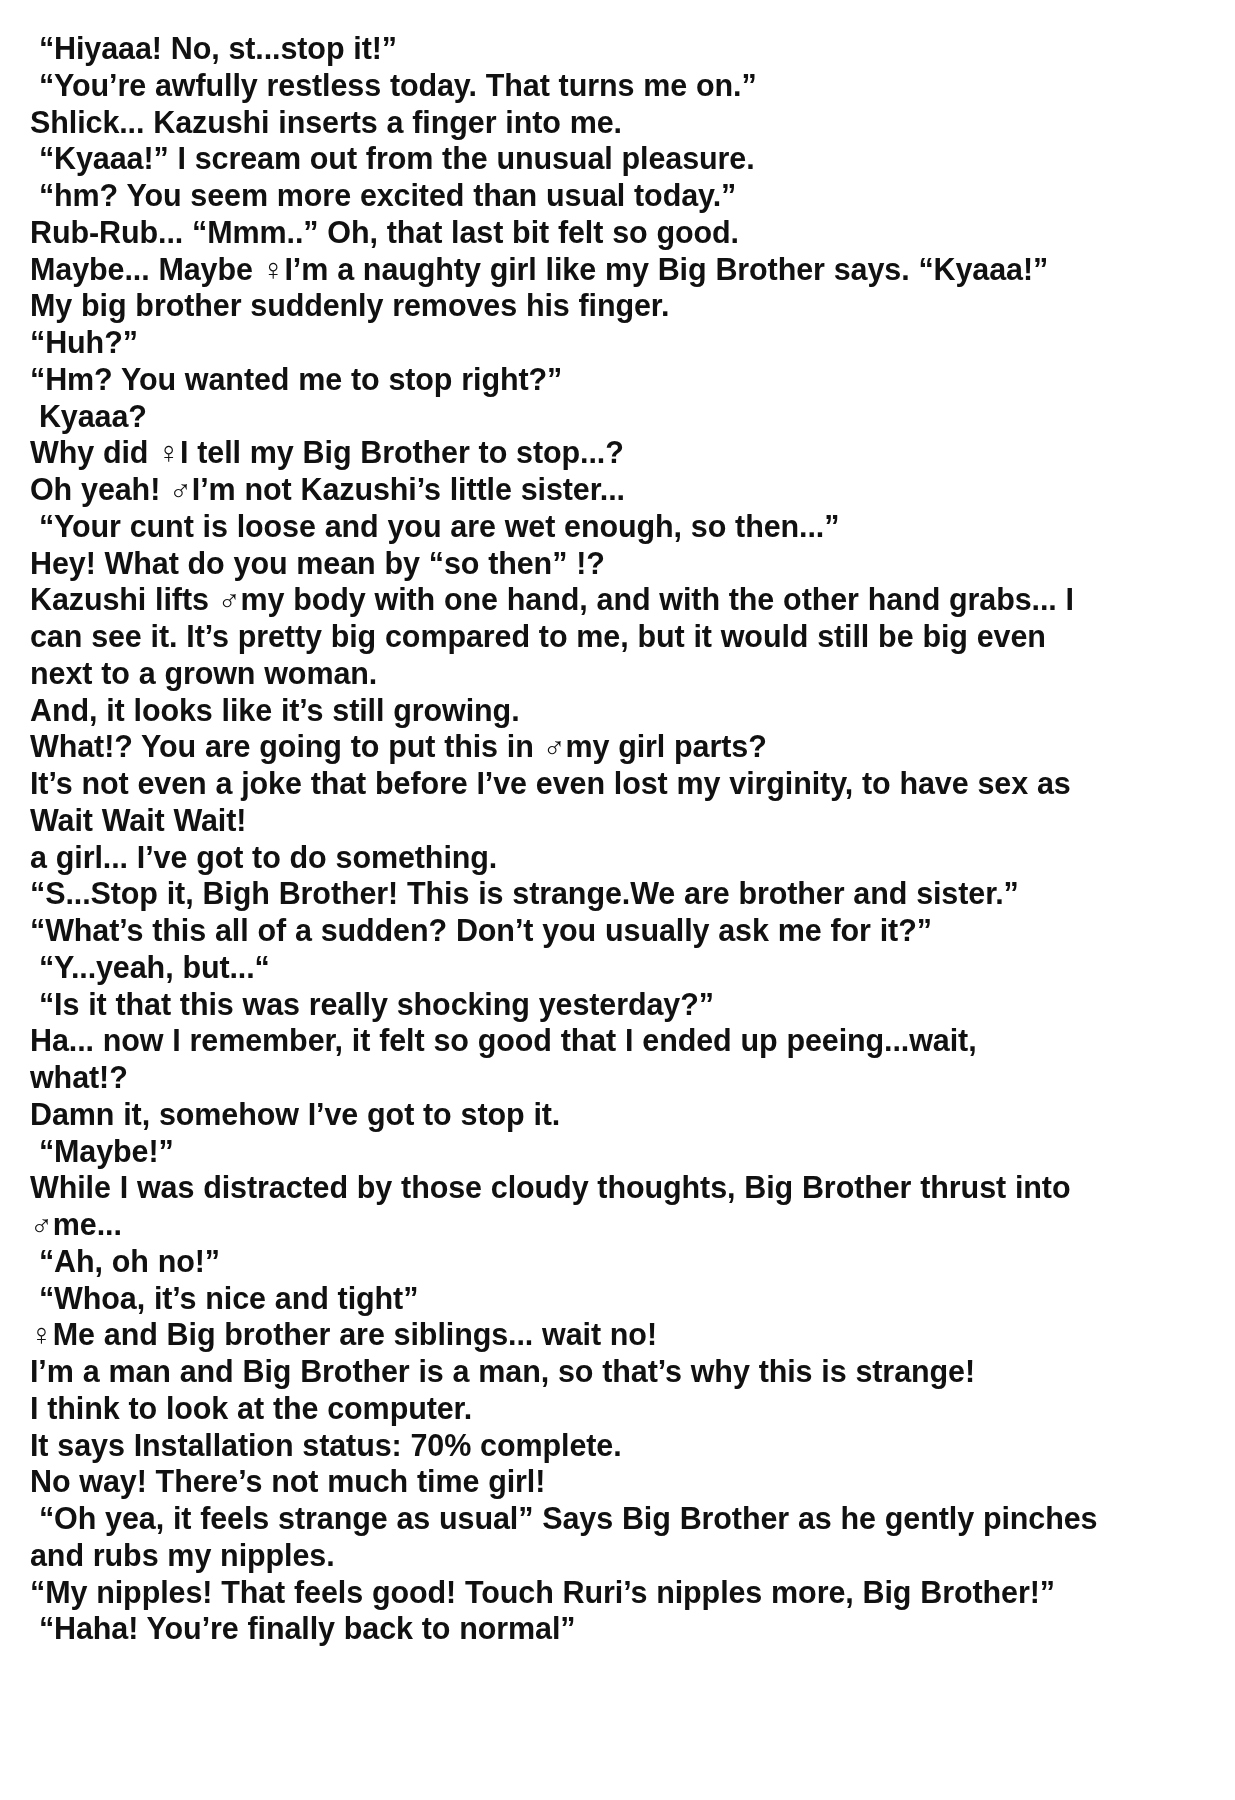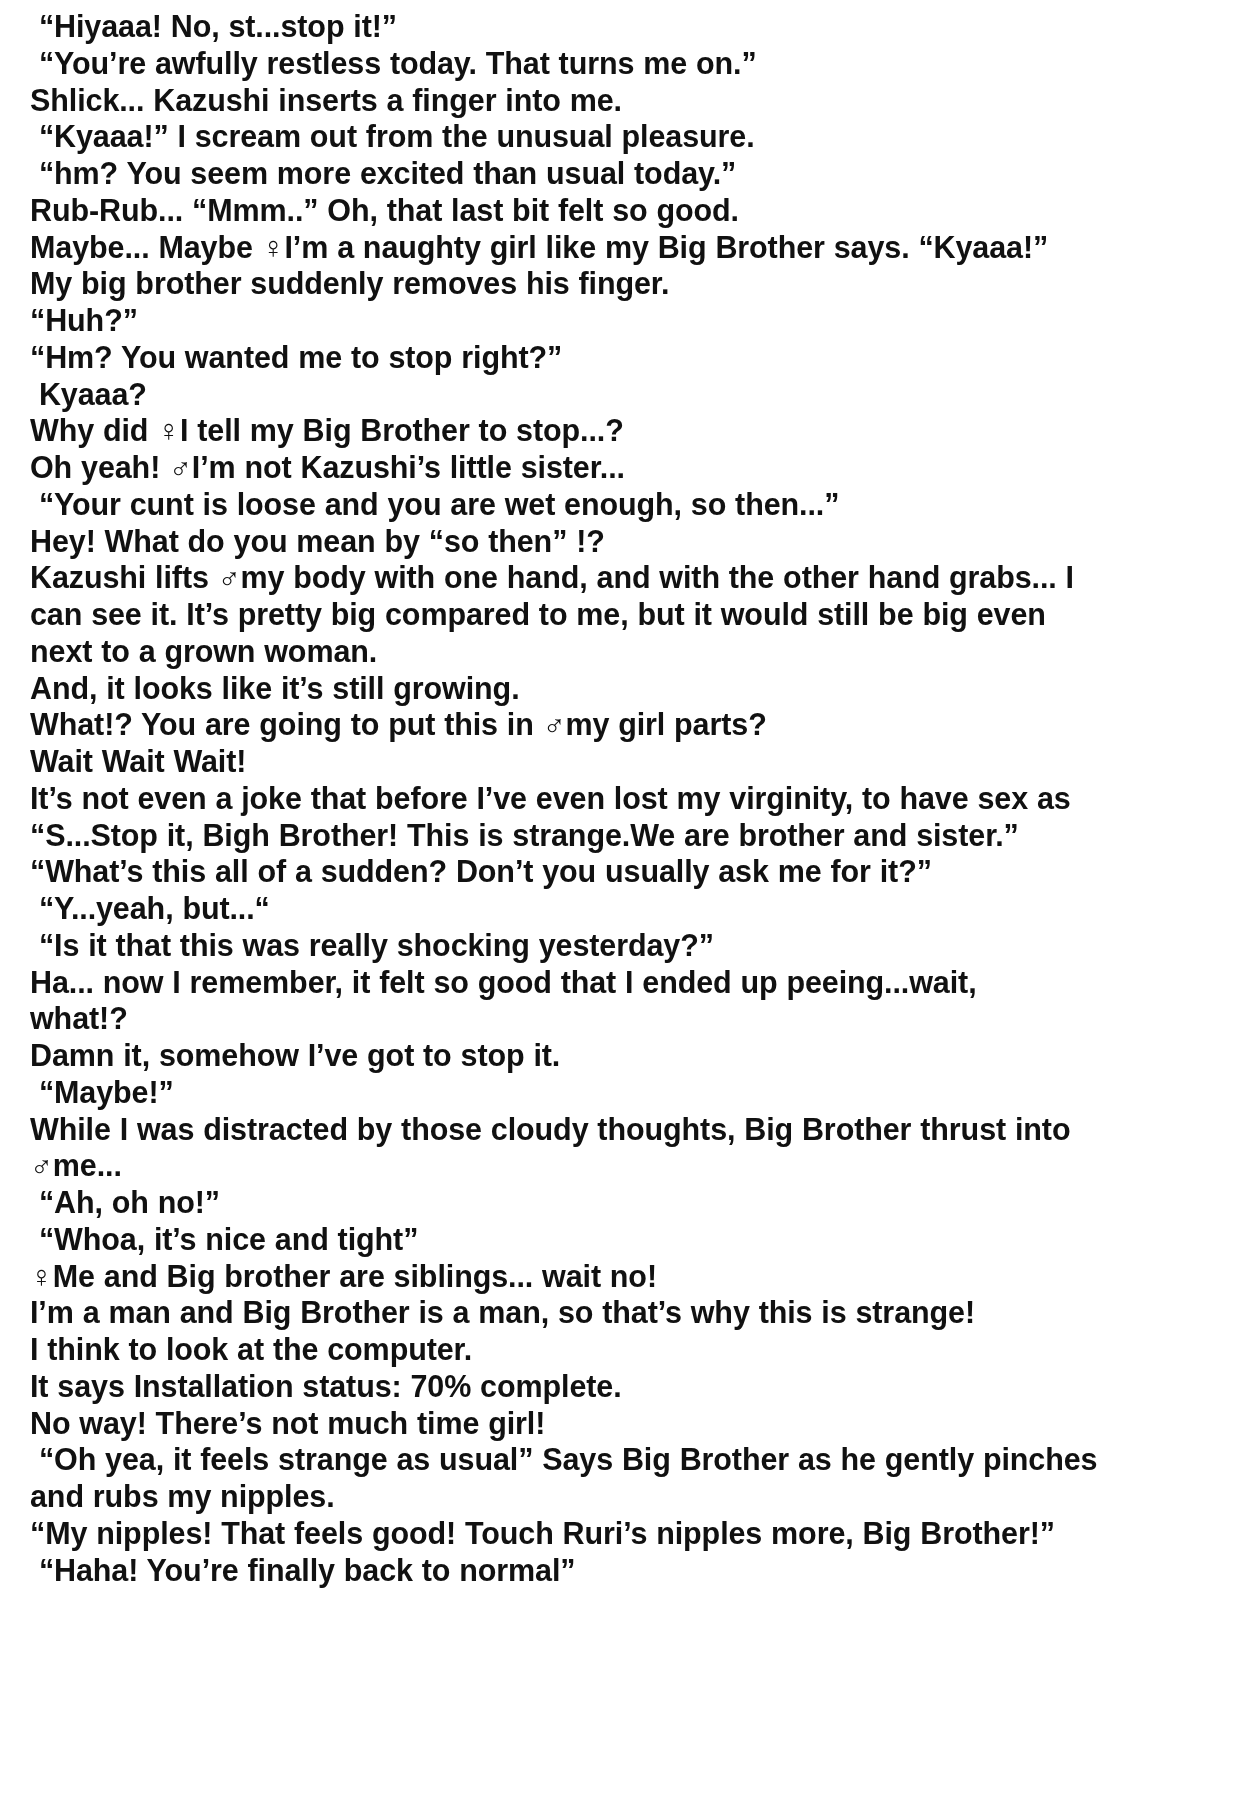--- a/index.html
+++ b/index.html
@@ -9,21 +9,21 @@
   }
   body {
     width: 1235px;
     min-height: 1800px;
     font-family: "Liberation Sans", sans-serif;
   }
   #page {
     width: 1235px;
     min-height: 1800px;
     box-sizing: border-box;
-    padding: 8px 30px 10px 30px;
+    padding: 30px 30px 10px 30px;
     background: #ffffff;
   }
   .text-body {
     color: #111111;
     font-size: 30.5px;
     line-height: 1.205;
     font-weight: 700;
     letter-spacing: -0.1px;
     word-spacing: 0.5px;
   }
@@ -52,22 +52,23 @@
     <span class="line"> Kyaaa?</span>
     <span class="line">Why did ♀I tell my Big Brother to stop...?</span>
     <span class="line">Oh yeah! ♂I’m not Kazushi’s little sister...</span>
     <span class="line"> “Your cunt is loose and you are wet enough, so then...”</span>
     <span class="line">Hey! What do you mean by “so then” !?</span>
     <span class="line">Kazushi lifts ♂my body with one hand, and with the other hand grabs... I</span>
     <span class="line">can see it. It’s pretty big compared to me, but it would still be big even</span>
     <span class="line">next to a grown woman.</span>
     <span class="line">And, it looks like it’s still growing.</span>
     <span class="line">What!? You are going to put this in ♂my girl parts?</span>
+    <span class="line">It’s not even a joke that before I’ve even lost my virginity, to have sex as</span>
     <span class="line">Wait Wait Wait!</span>
-    <span class="line">It’s not even a joke that before I’ve even lost my virginity, to have sex as</span>
+    <span class="line">a girl... I’ve got to do something.</span>
     <span class="line">“S...Stop it, Bigh Brother! This is strange.We are brother and sister.”</span>
     <span class="line">“What’s this all of a sudden? Don’t you usually ask me for it?”</span>
     <span class="line"> “Y...yeah, but...“</span>
     <span class="line"> “Is it that this was really shocking yesterday?”</span>
     <span class="line">Ha... now I remember, it felt so good that I ended up peeing...wait,</span>
     <span class="line">what!?</span>
     <span class="line">Damn it, somehow I’ve got to stop it.</span>
     <span class="line"> “Maybe!”</span>
     <span class="line">While I was distracted by those cloudy thoughts, Big Brother thrust into</span>
     <span class="line">♂me...</span>

